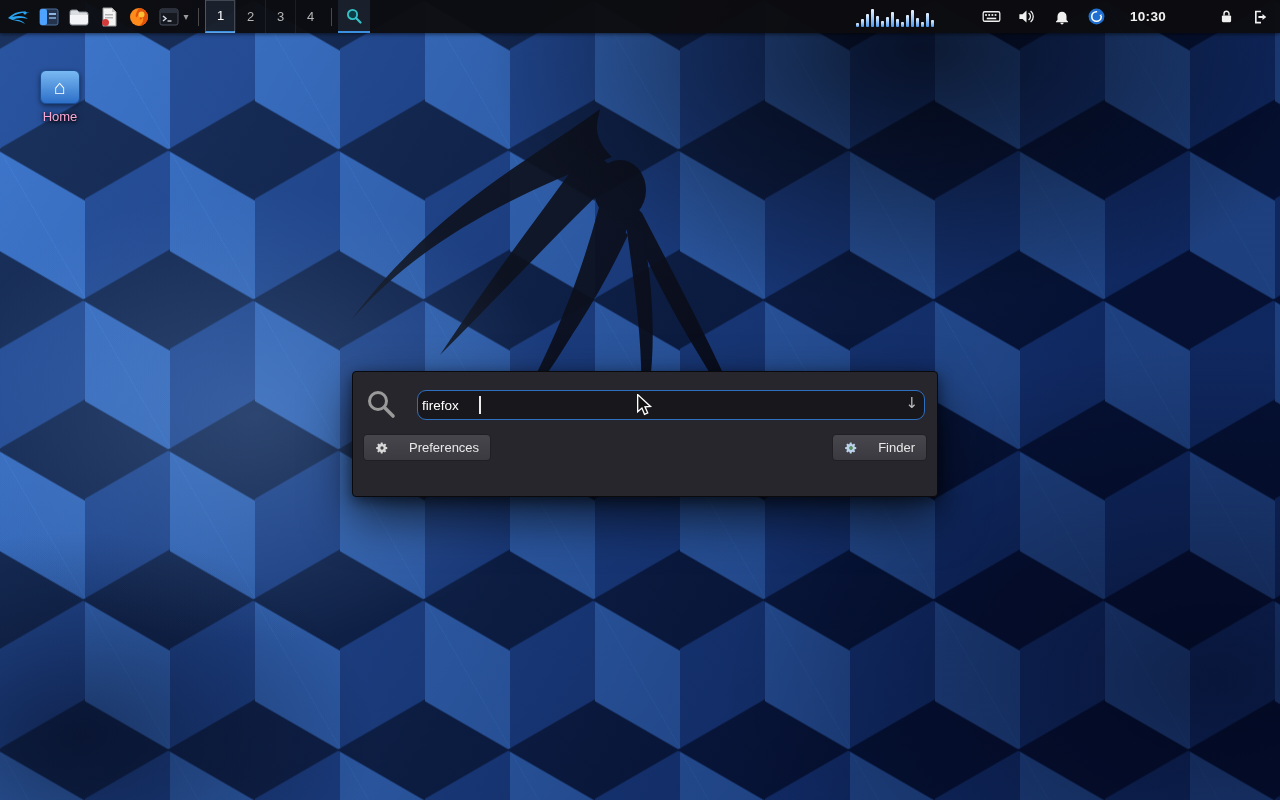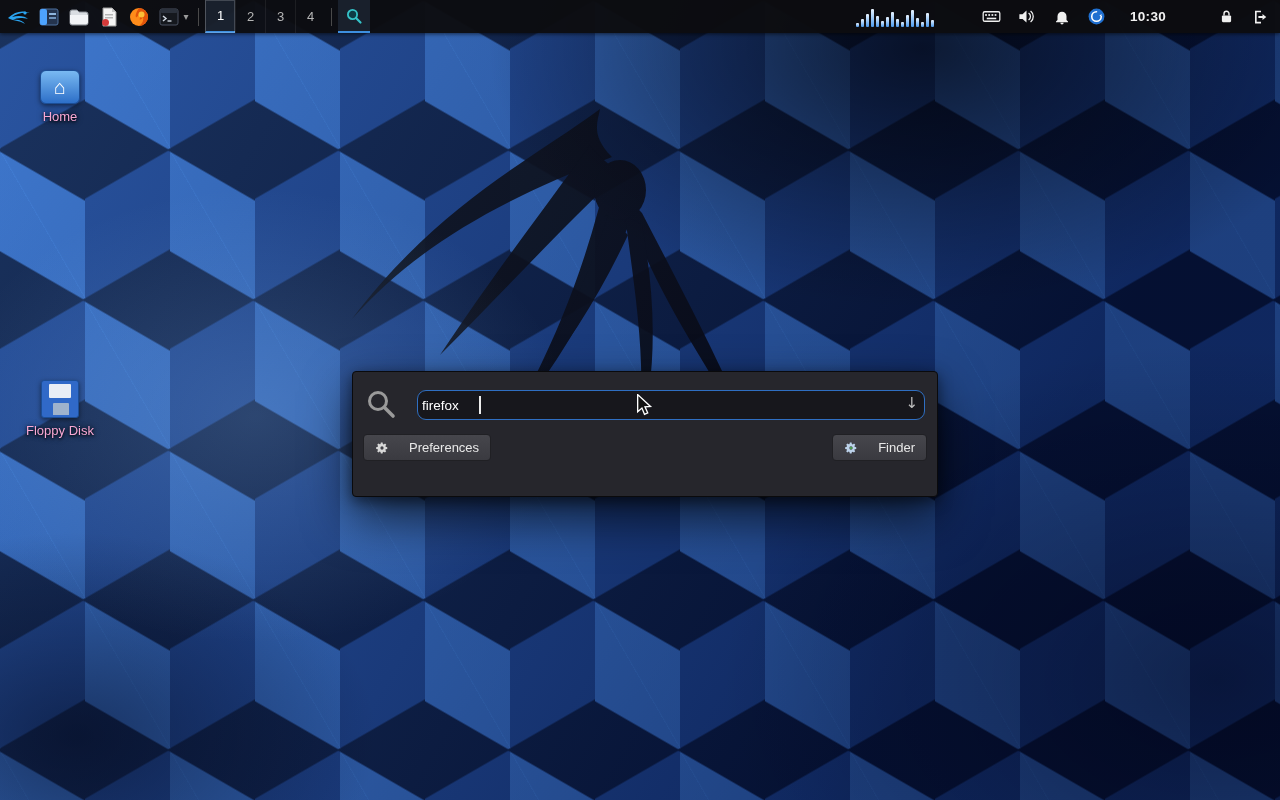--- a/index.html
+++ b/index.html
@@ -272,26 +272,20 @@
     <div class="imgbox">
         <div class="ic-home">
           <span>⌂</span>
         </div>
       </div>
     <div class="dlabel">Home</div>
   </div>
 
 
 
-  <div class="dicon" style="top:374px">
-    <div class="imgbox">
-        <div class="ic-floppy"></div>
-      </div>
-    <div class="dlabel">Floppy Disk</div>
-  </div>
 
   <div class="finder">
 
     <div class="fcontent">
       <svg class="bigmag" width="32" height="32" viewBox="0 0 32 32">
         <circle cx="13" cy="13" r="8.5" fill="none" stroke="#9a9a9a" stroke-width="3"></circle>
         <line x1="19.5" y1="19.5" x2="28" y2="28" stroke="#9a9a9a" stroke-width="3.6" stroke-linecap="round"></line>
       </svg>
 
       <div class="searchwrap">

